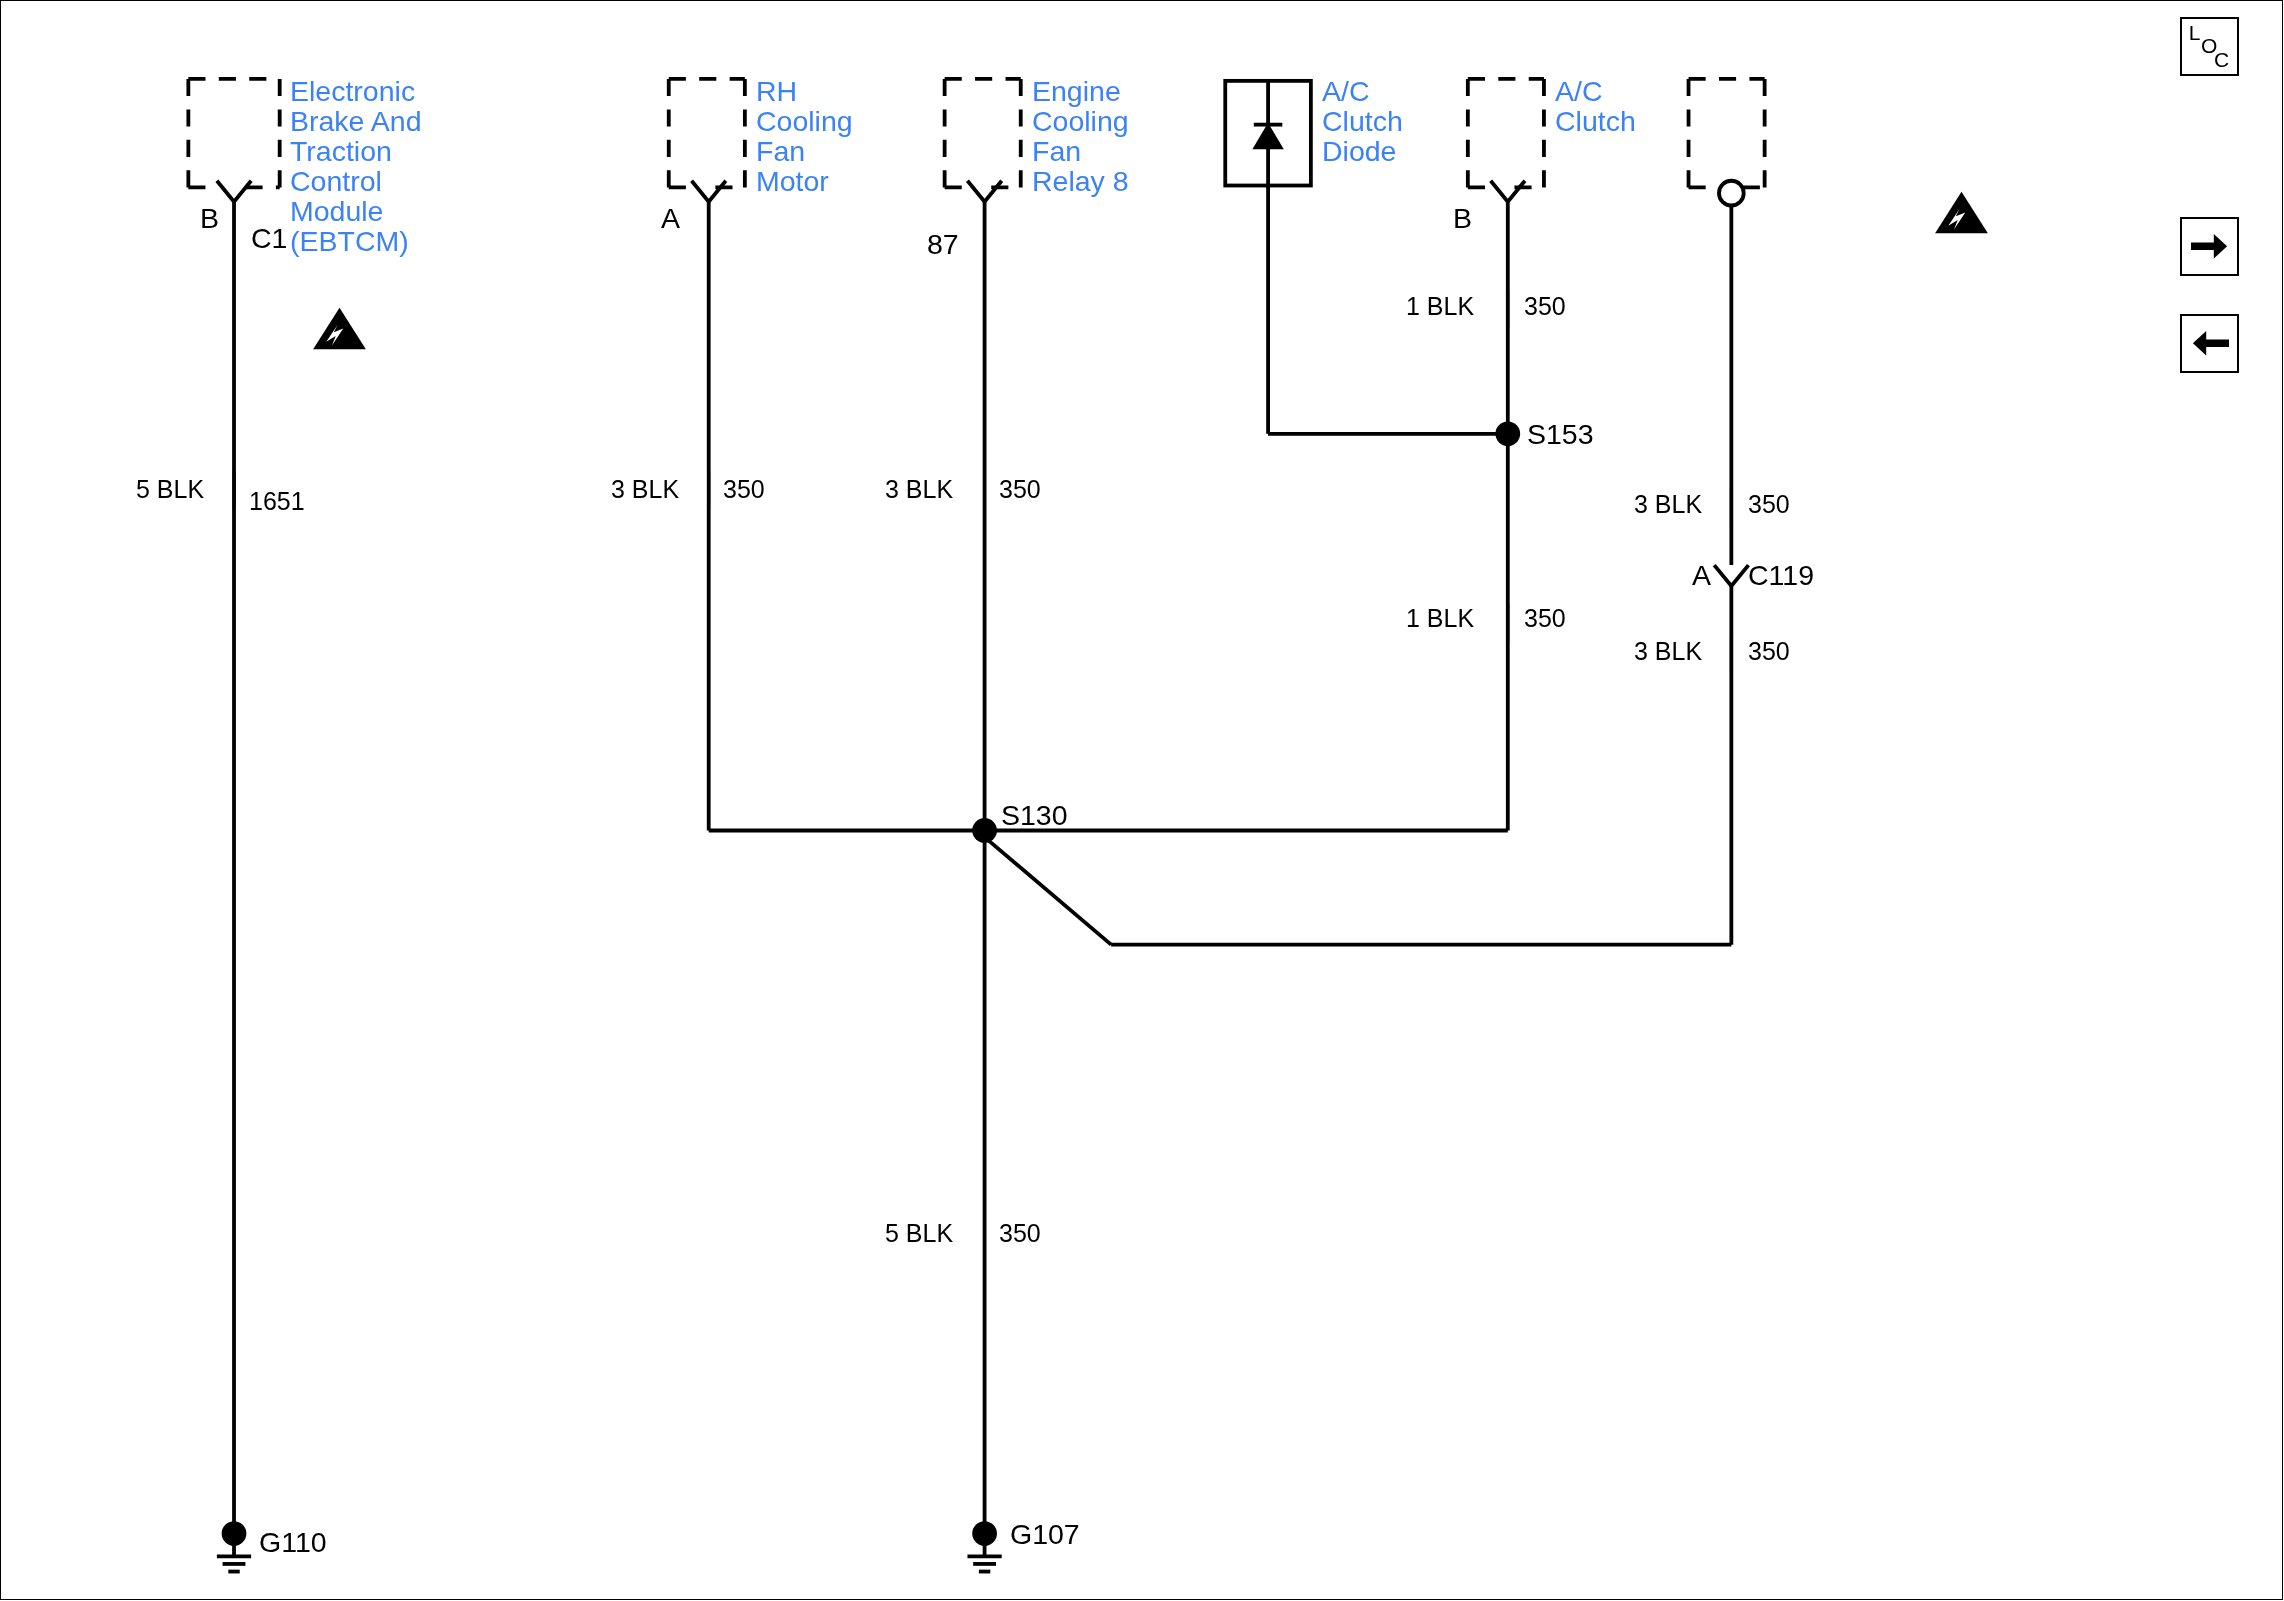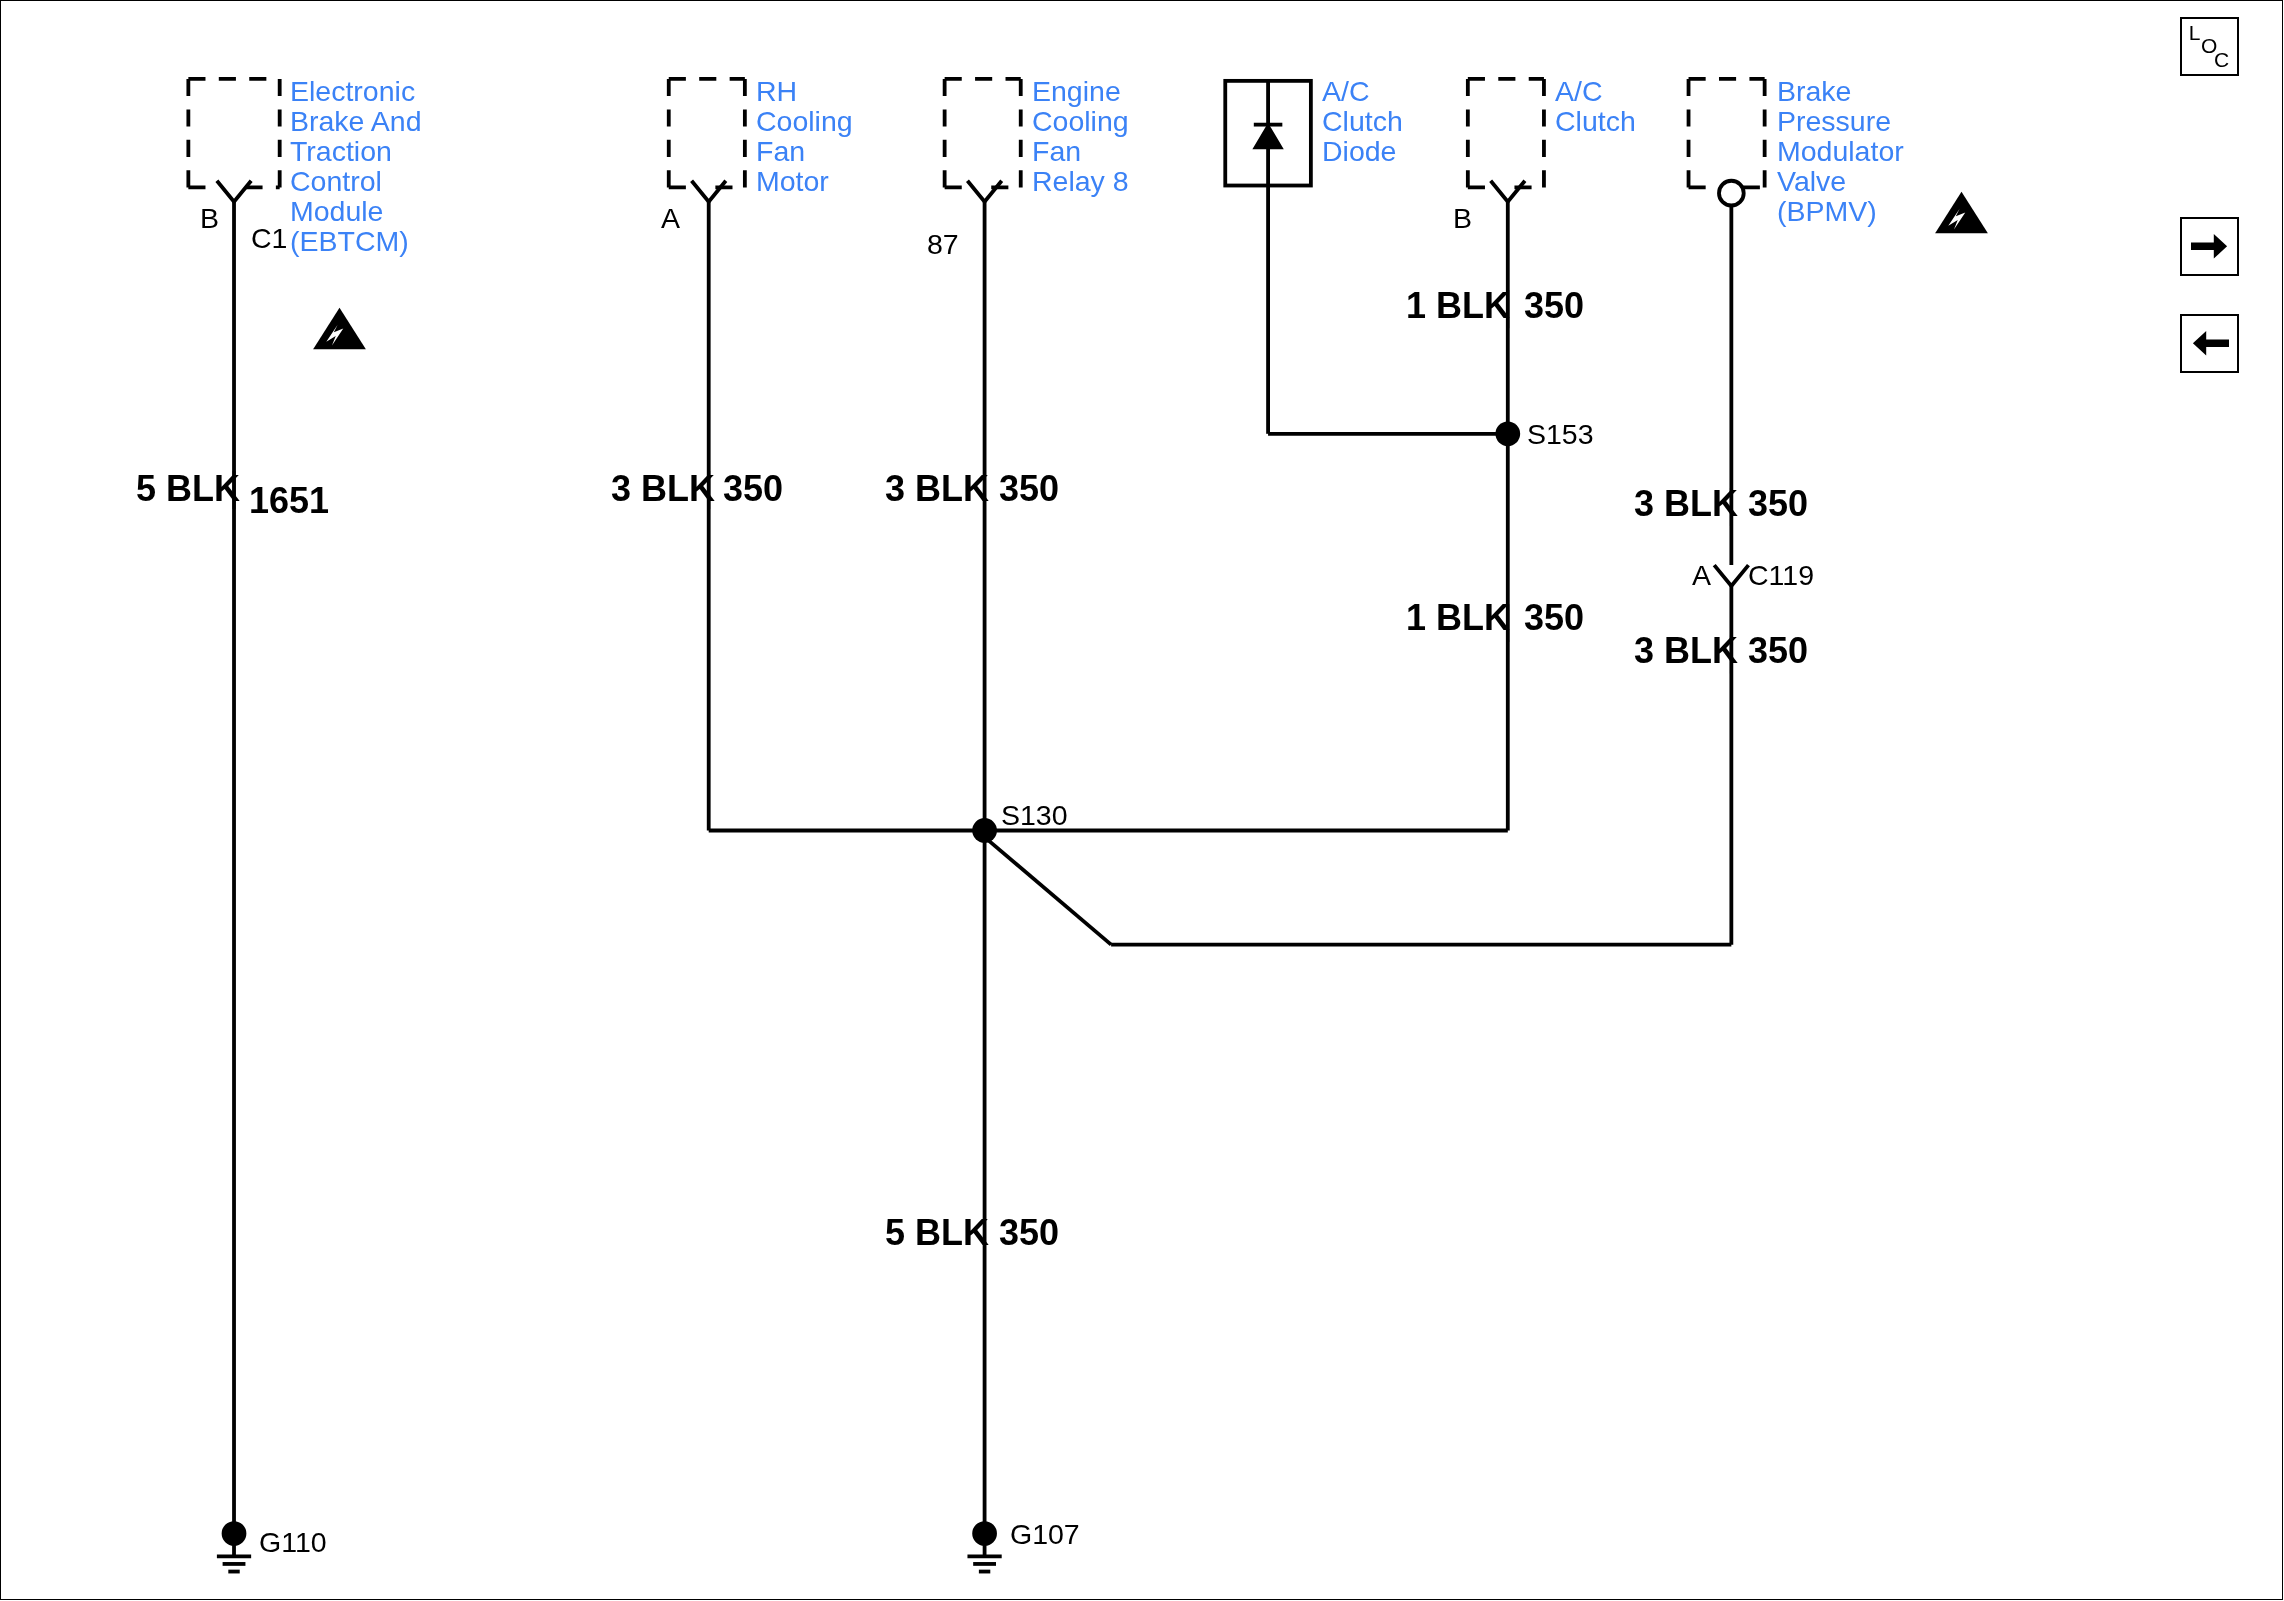--- a/index.html
+++ b/index.html
@@ -41,24 +41,23 @@
   }
   .lbl-multi {
     position: absolute;
     font-size: 28.5px;
     line-height: 30px;
     color: #3b82f6;
     white-space: pre-line;
   }
   .wirelbl {
     position: absolute;
-    font-size: 36px;
+    font-size: 25px;
     line-height: 32px;
     white-space: pre;
-    font-weight: bold;
   }
   .navbtn {
     position: absolute;
     width: 59px;
     height: 59px;
     border: 2.9px solid #000;
     box-sizing: border-box;
     background: #fff;
     display: flex;
     align-items: center;
@@ -204,25 +203,20 @@
   <div class="lbl" style="left:927px; top:202px;margin-top:26px;">87</div>
 
   <div class="lbl-multi" style="left:1322px; top:76px;">A/C
 Clutch
 Diode</div>
 
   <div class="lbl-multi" style="left:1555px; top:76px;">A/C
 Clutch</div>
   <div class="lbl" style="left:1453px; top:202px;">B</div>
 
-  <div class="lbl-multi" style="left:1777px; top:76px;">Brake
-Pressure
-Modulator
-Valve
-(BPMV)</div>
 
   <div class="wirelbl" style="left:136px; top:473px;">5 BLK</div>
   <div class="wirelbl" style="left:249px; top:485px;">1651</div>
 
   <div class="wirelbl" style="left:611px; top:473px;">3 BLK</div>
   <div class="wirelbl" style="left:723px; top:473px;">350</div>
 
   <div class="wirelbl" style="left:885px; top:473px;">3 BLK</div>
   <div class="wirelbl" style="left:999px; top:473px;">350</div>
 

